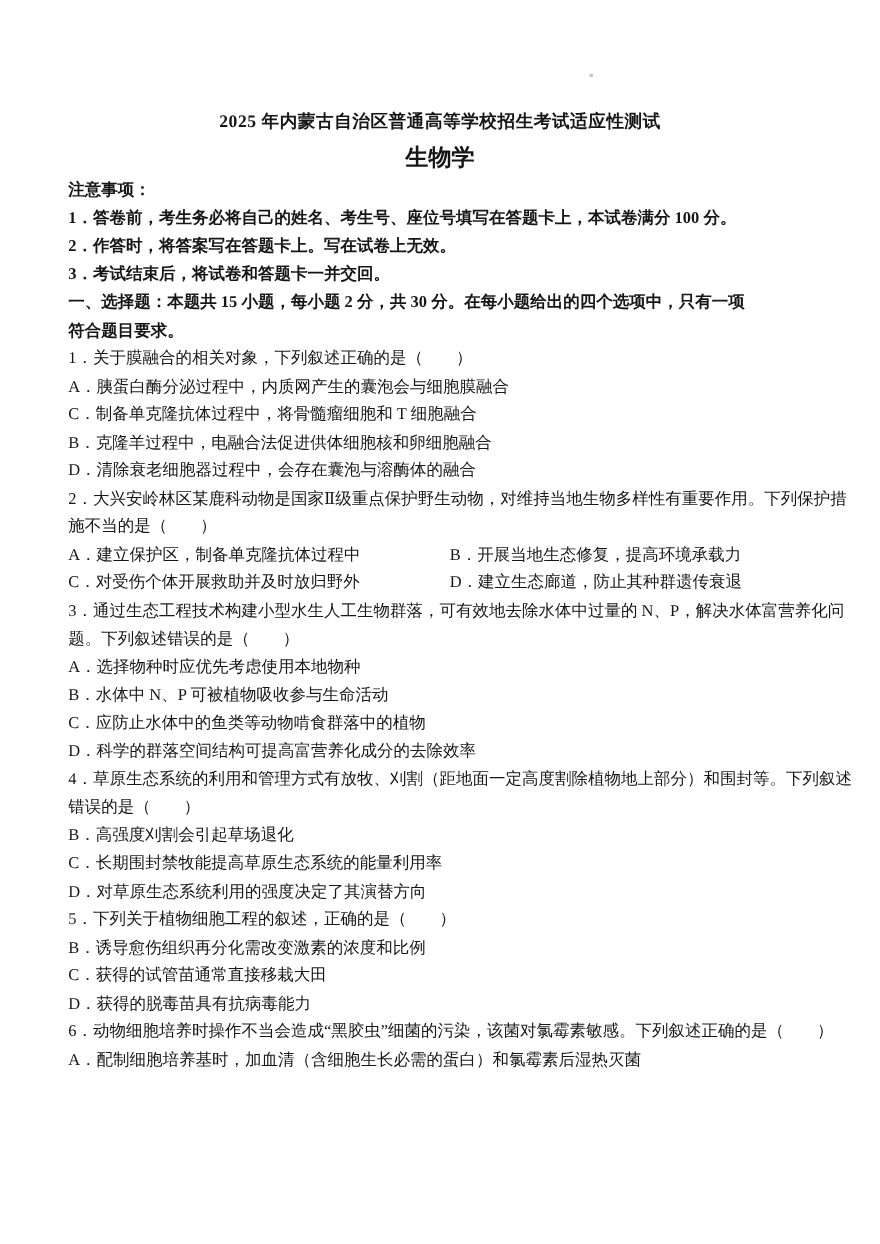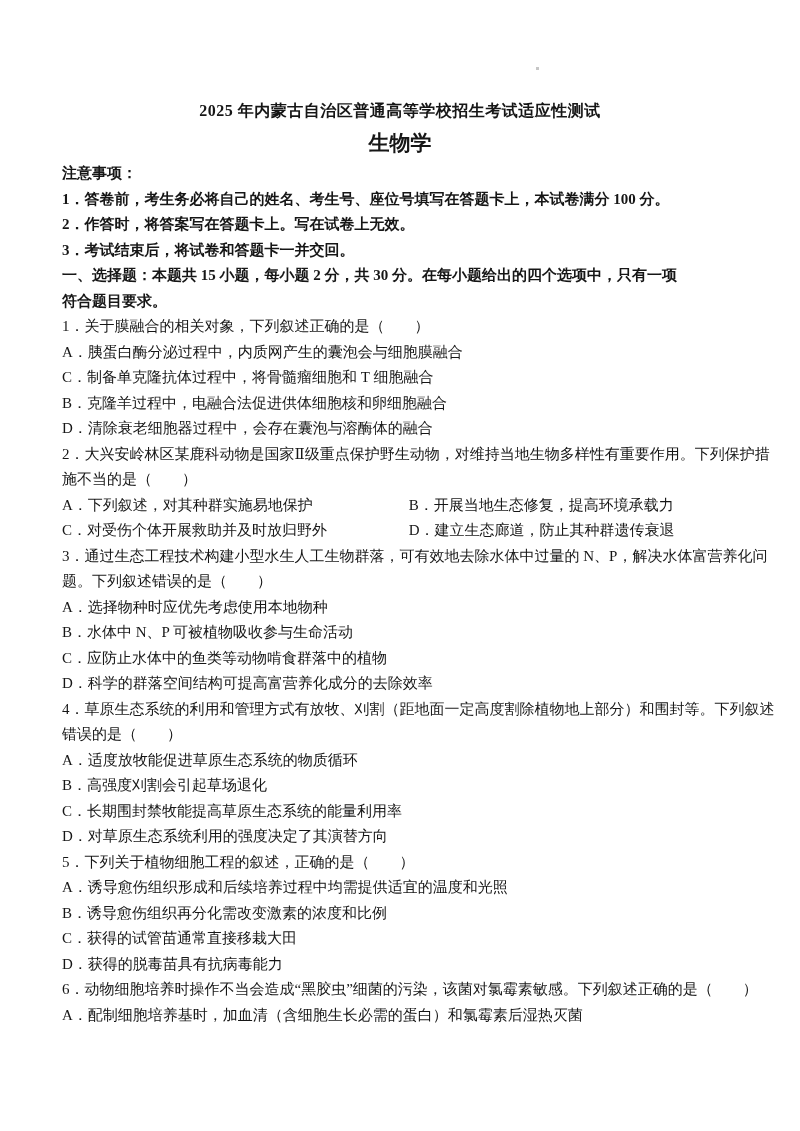--- a/index.html
+++ b/index.html
@@ -72,44 +72,42 @@
 
   <div class="line">1．关于膜融合的相关对象，下列叙述正确的是（　　）</div>
   <div class="line">A．胰蛋白酶分泌过程中，内质网产生的囊泡会与细胞膜融合</div>
   <div class="line">C．制备单克隆抗体过程中，将骨髓瘤细胞和 T 细胞融合</div>
   <div class="line">B．克隆羊过程中，电融合法促进供体细胞核和卵细胞融合</div>
   <div class="line">D．清除衰老细胞器过程中，会存在囊泡与溶酶体的融合</div>
 
   <div class="line">2．大兴安岭林区某鹿科动物是国家Ⅱ级重点保护野生动物，对维持当地生物多样性有重要作用。下列保护措</div>
   <div class="line">施不当的是（　　）</div>
   <div class="line two-col">
-    <span class="c1">A．下列叙述，对其种群实施易地保护</span>
+    <span class="c1">A．建立保护区，制备单克隆抗体过程中</span>
     <span class="c2">B．开展当地生态修复，提高环境承载力</span>
   </div>
   <div class="line two-col">
     <span class="c1">C．对受伤个体开展救助并及时放归野外</span>
     <span class="c2">D．建立生态廊道，防止其种群遗传衰退</span>
   </div>
 
   <div class="line">3．通过生态工程技术构建小型水生人工生物群落，可有效地去除水体中过量的 N、P，解决水体富营养化问</div>
   <div class="line">题。下列叙述错误的是（　　）</div>
   <div class="line">A．选择物种时应优先考虑使用本地物种</div>
   <div class="line">B．水体中 N、P 可被植物吸收参与生命活动</div>
   <div class="line">C．应防止水体中的鱼类等动物啃食群落中的植物</div>
   <div class="line">D．科学的群落空间结构可提高富营养化成分的去除效率</div>
 
   <div class="line">4．草原生态系统的利用和管理方式有放牧、刈割（距地面一定高度割除植物地上部分）和围封等。下列叙述</div>
   <div class="line">错误的是（　　）</div>
-  <div class="line">A．适度放牧能促进草原生态系统的物质循环</div>
   <div class="line">B．高强度刈割会引起草场退化</div>
   <div class="line">C．长期围封禁牧能提高草原生态系统的能量利用率</div>
   <div class="line">D．对草原生态系统利用的强度决定了其演替方向</div>
 
   <div class="line">5．下列关于植物细胞工程的叙述，正确的是（　　）</div>
-  <div class="line">A．诱导愈伤组织形成和后续培养过程中均需提供适宜的温度和光照</div>
   <div class="line">B．诱导愈伤组织再分化需改变激素的浓度和比例</div>
   <div class="line">C．获得的试管苗通常直接移栽大田</div>
   <div class="line">D．获得的脱毒苗具有抗病毒能力</div>
 
   <div class="line">6．动物细胞培养时操作不当会造成“黑胶虫”细菌的污染，该菌对氯霉素敏感。下列叙述正确的是（　　）</div>
   <div class="line">A．配制细胞培养基时，加血清（含细胞生长必需的蛋白）和氯霉素后湿热灭菌</div>
 
 </div>
 
 </body></html>

